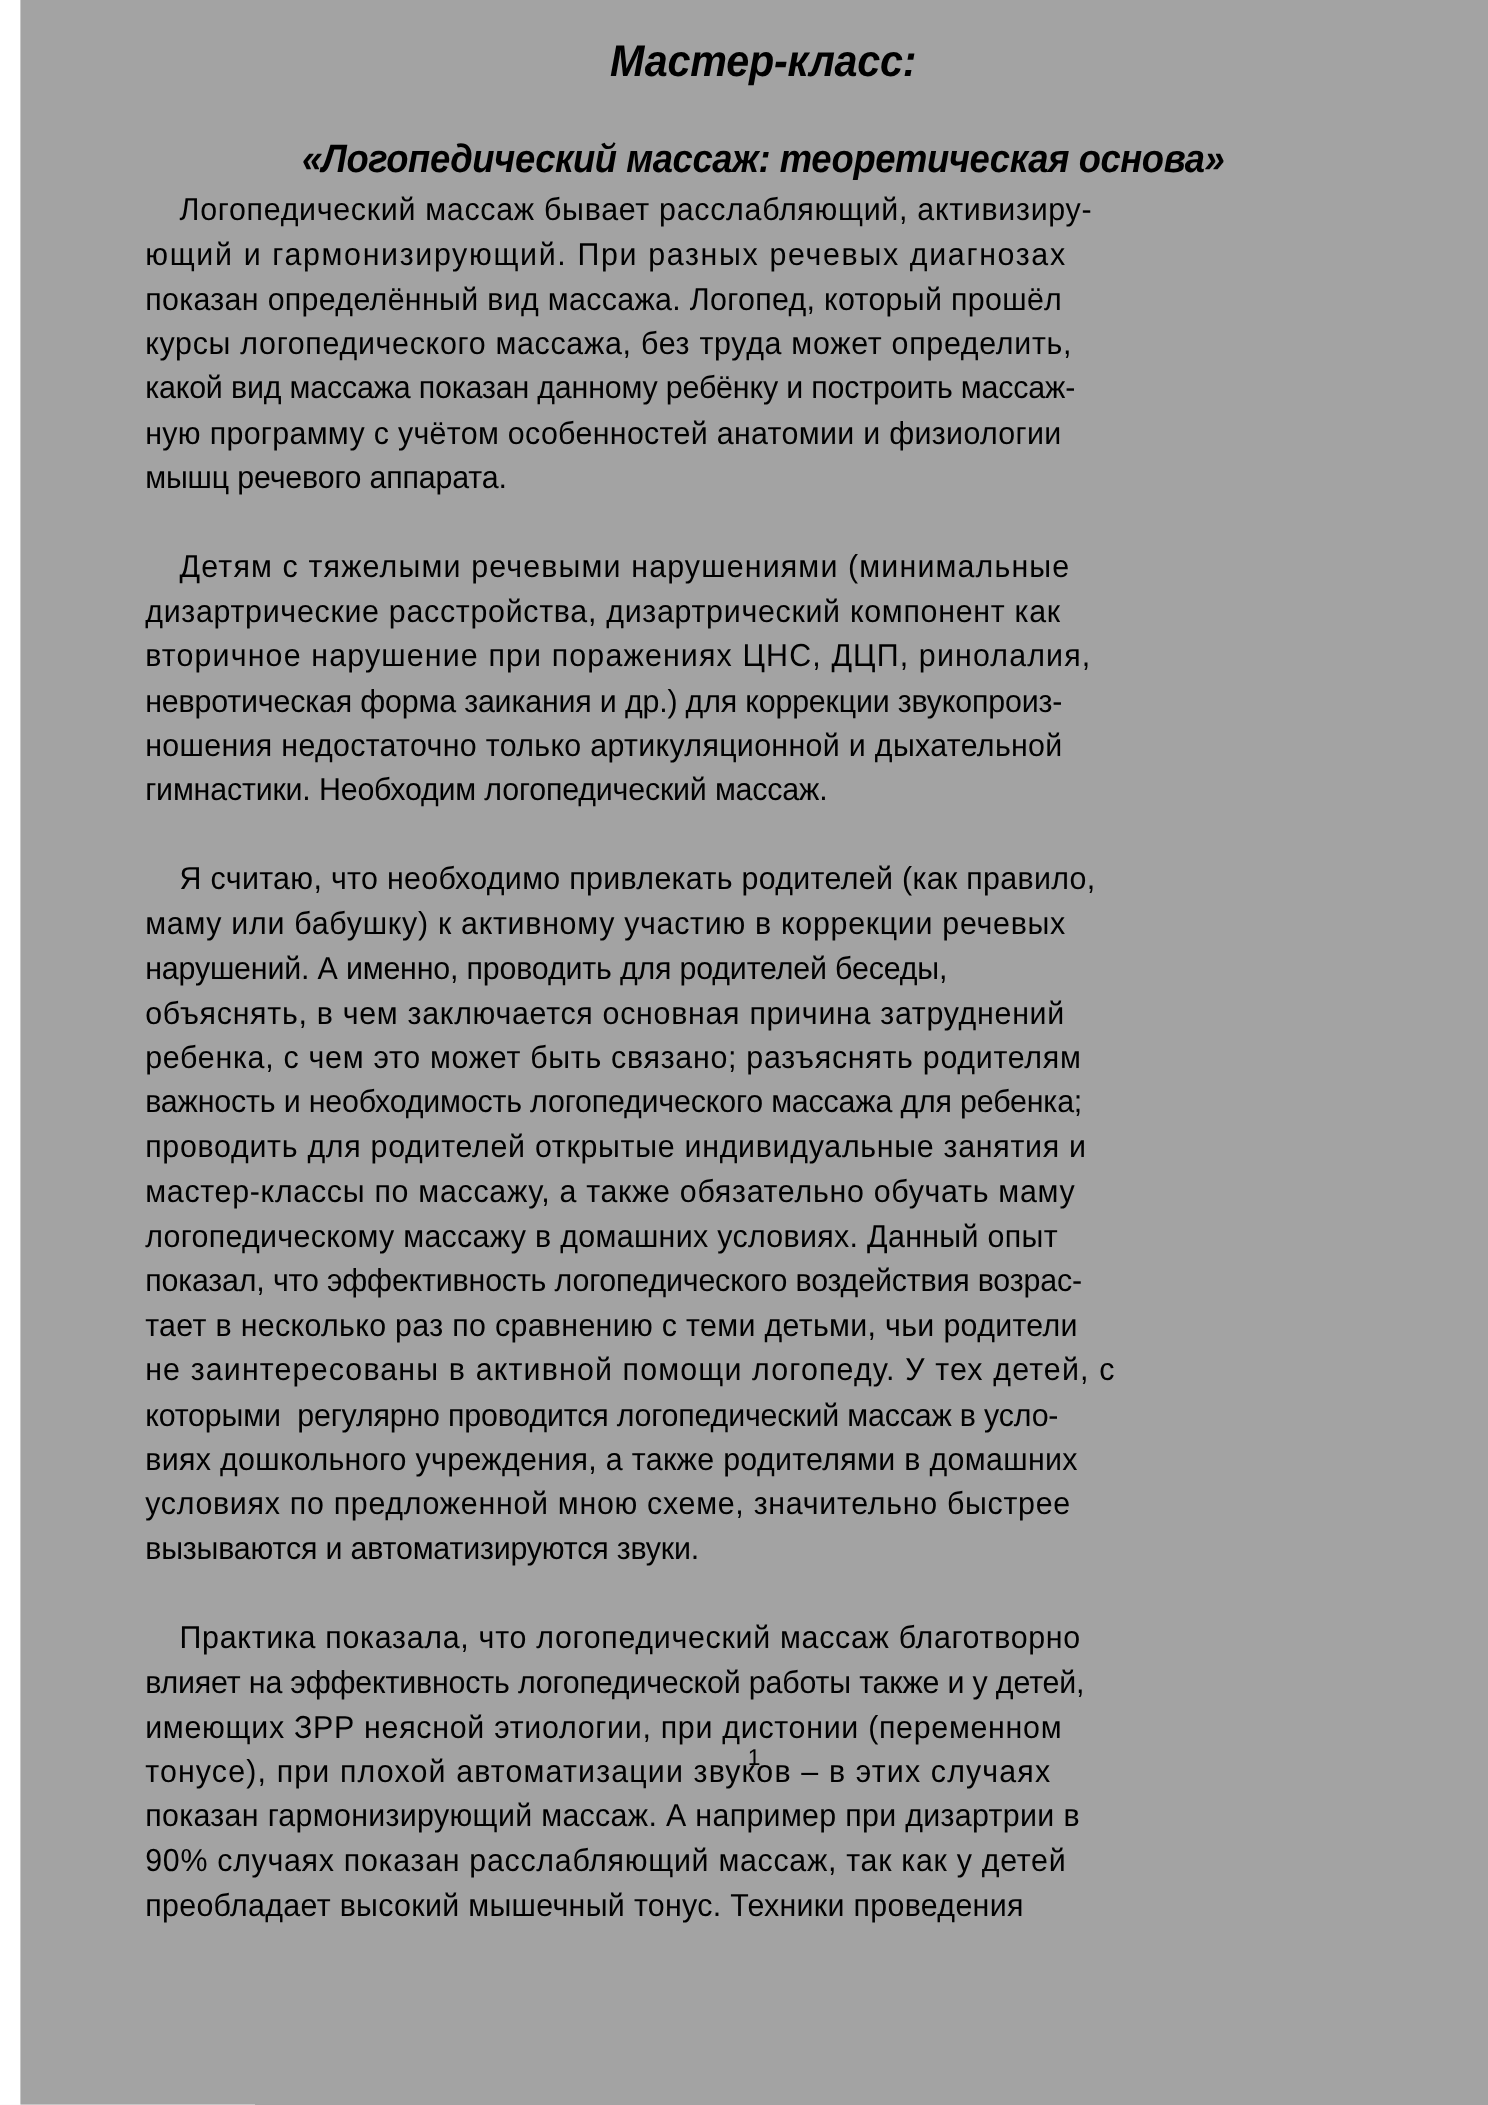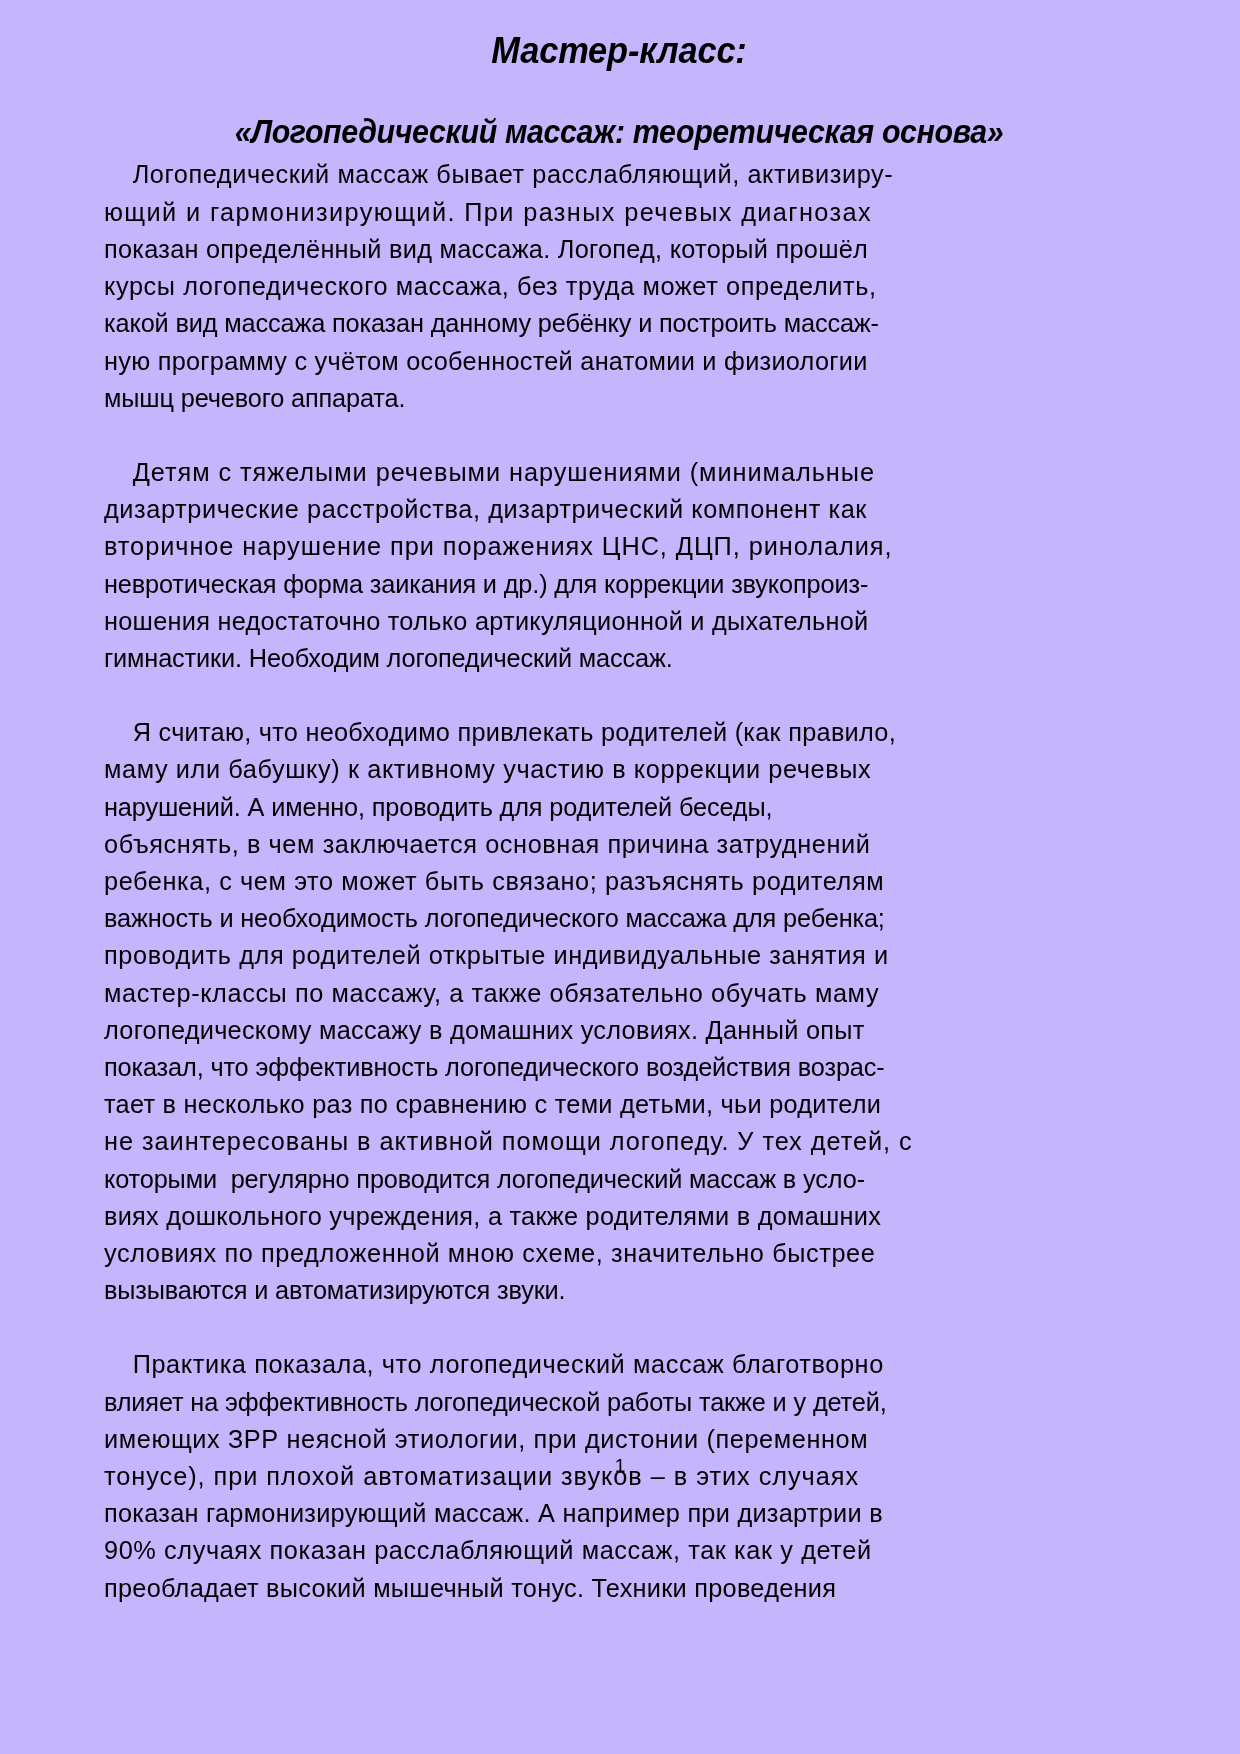--- a/index.html
+++ b/index.html
@@ -13,23 +13,24 @@
     height: 1754px;
     position: relative;
     font-family: "Liberation Sans", "DejaVu Sans", sans-serif;
     color: #000000;
     -webkit-font-smoothing: none;
   }
 
   .page {
     position: absolute;
     inset: 0;
-    background: #c4b5fd;
+    background: #a3a3a3;
     padding: 14px;
     box-sizing: border-box;
+    margin-left: 17px;
   }
 
   .content {
     position: absolute;
     left: 104px;
     top: 22px;
     width: 1030px;
   }
 
   

